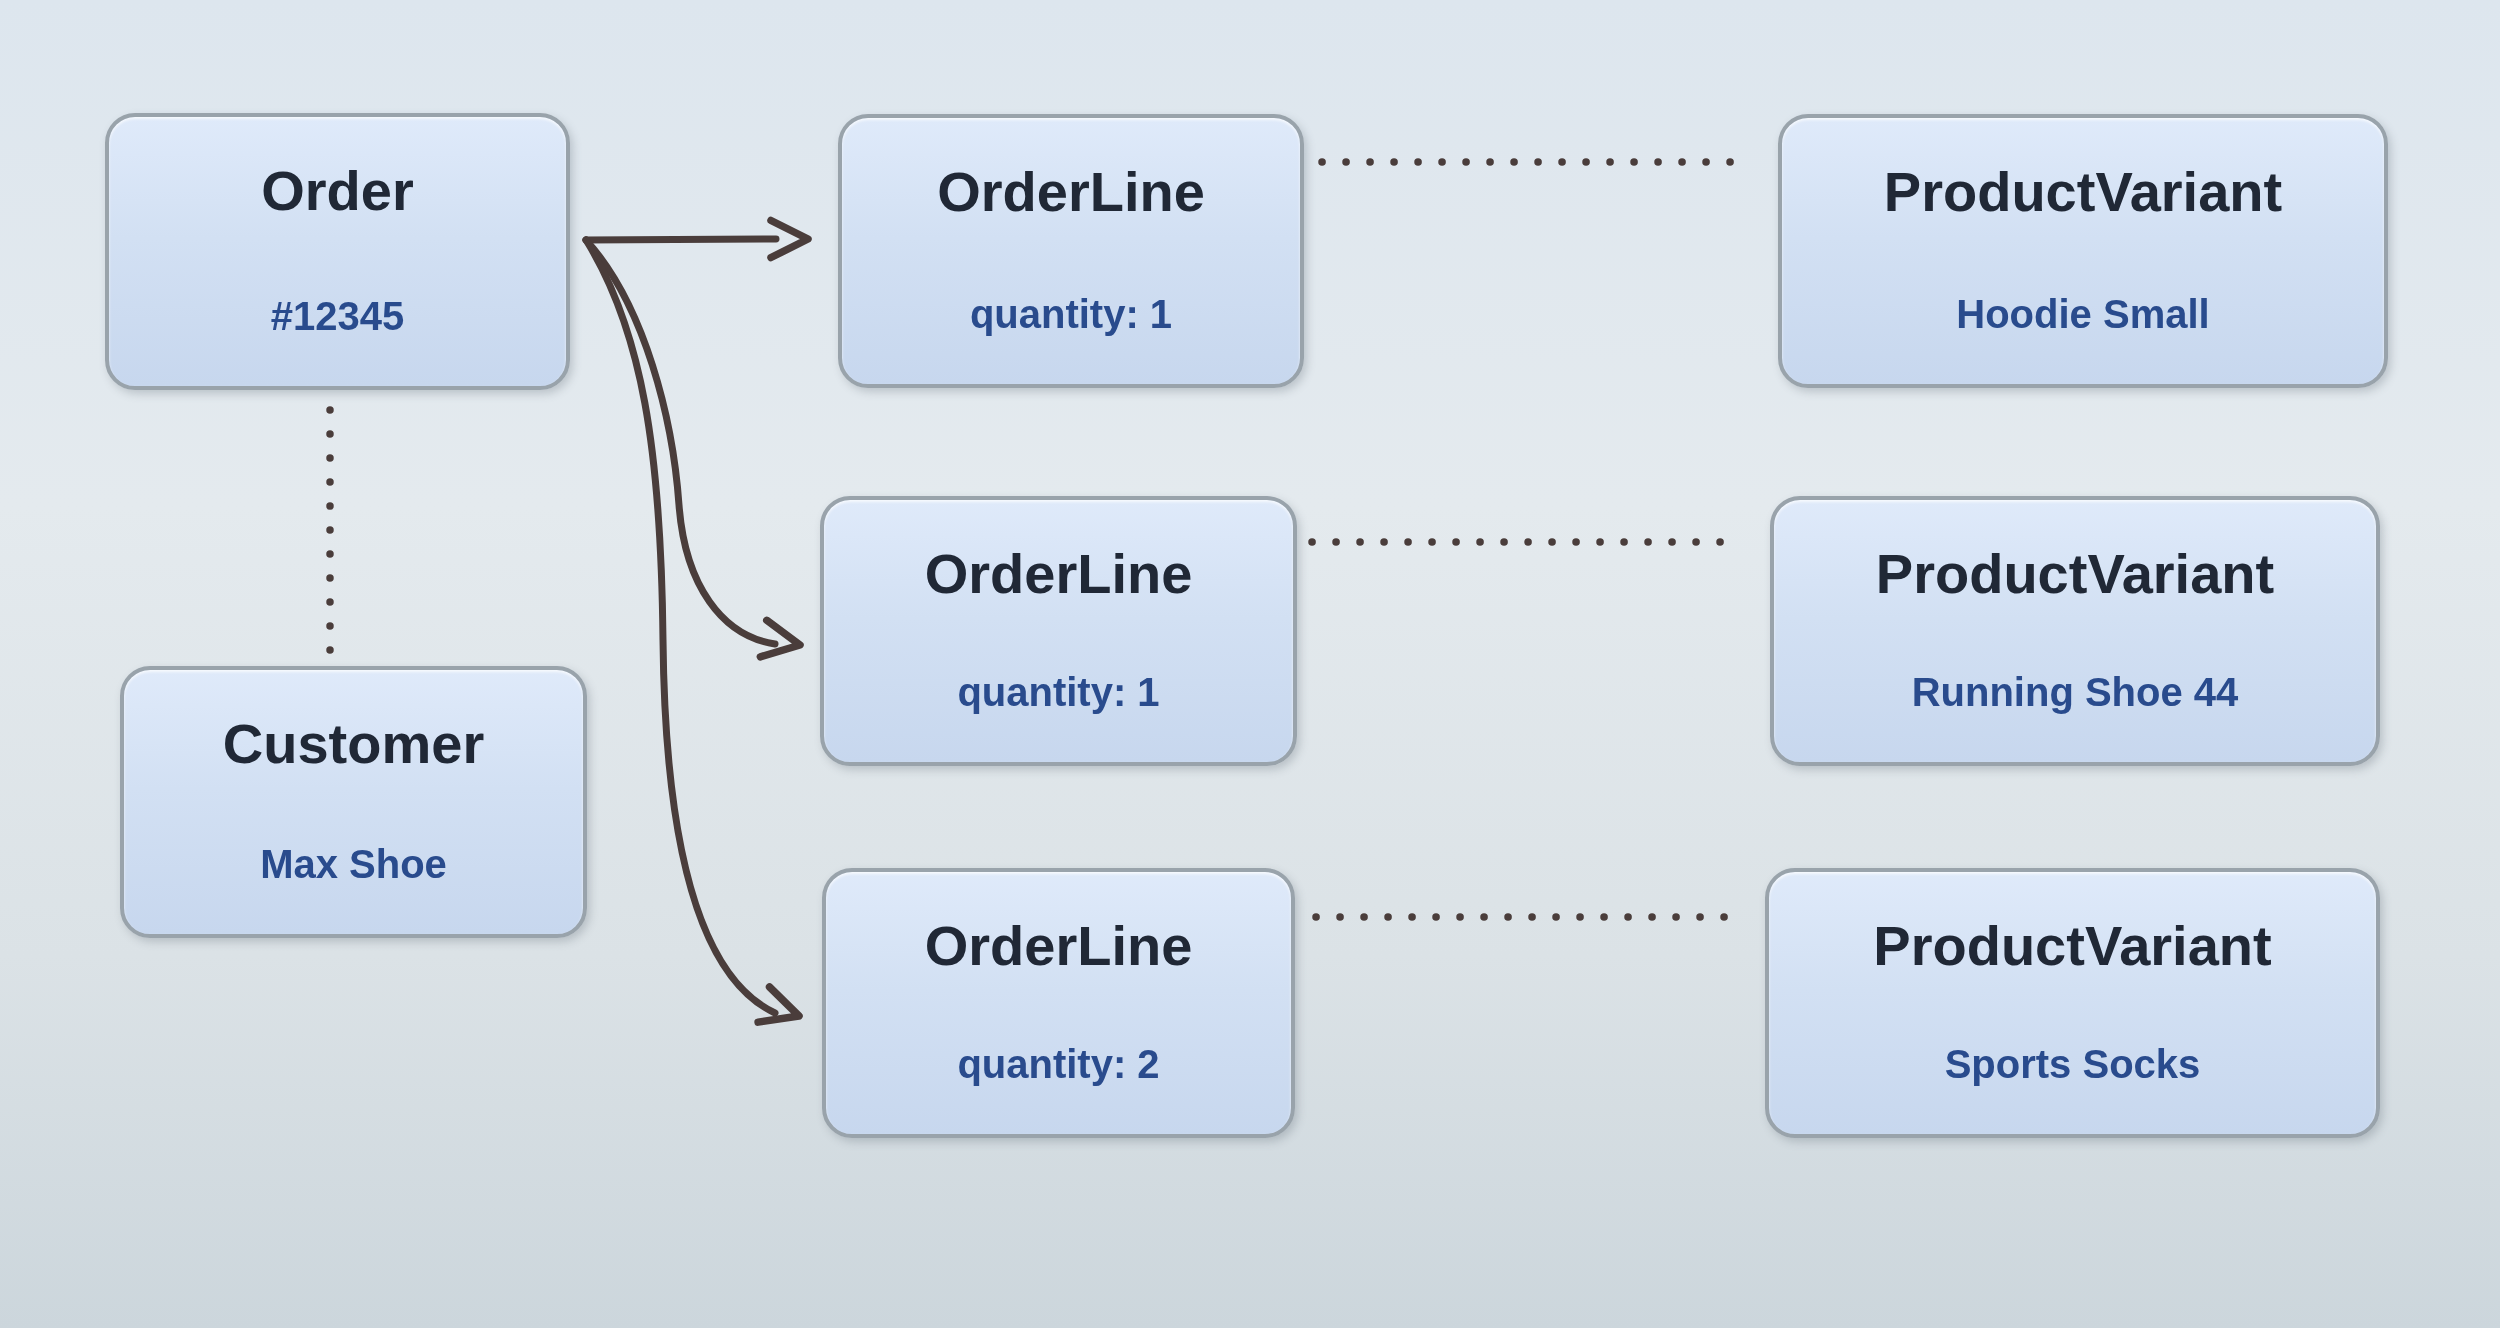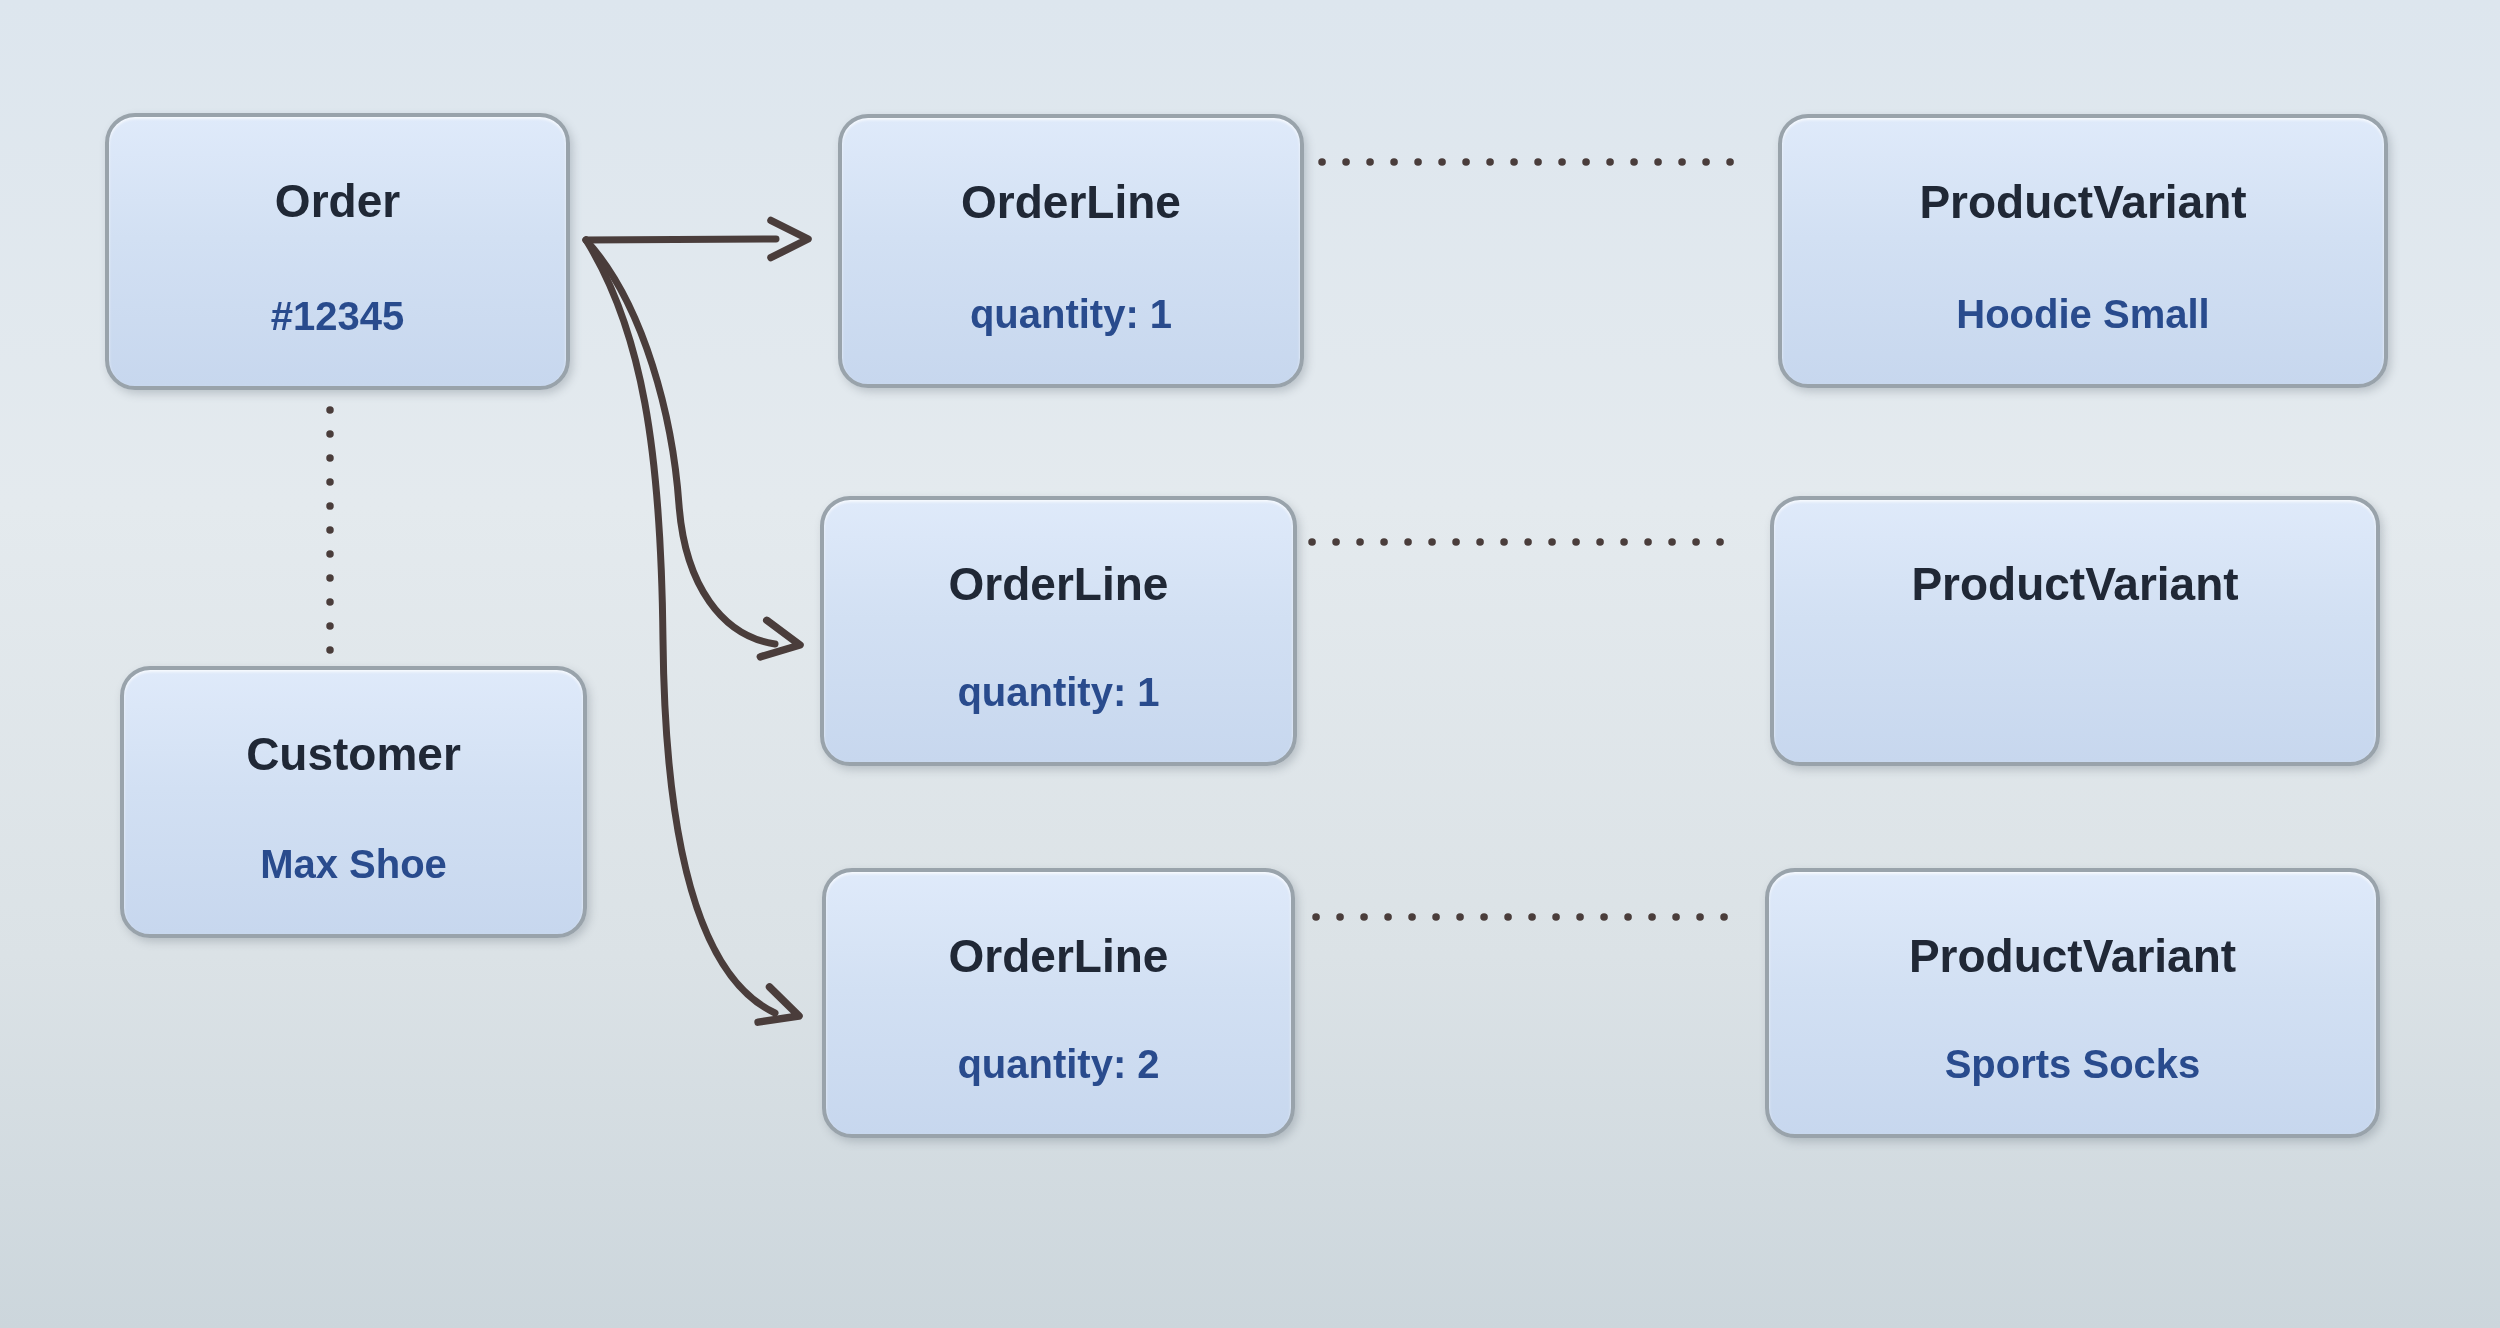--- a/index.html
+++ b/index.html
@@ -34,26 +34,25 @@
     background: linear-gradient(180deg, var(--box-top) 0%, #d2e0f3 45%, var(--box-bottom) 100%);
     box-shadow: 3px 4px 9px rgba(88, 99, 110, 0.28),
                 inset 0 2px 3px rgba(255, 255, 255, 0.75);
     display: flex;
     flex-direction: column;
     justify-content: space-between;
     align-items: center;
     padding: 46px 24px 50px 24px;
   }
   .node-title {
-    font-size: 46px;
+    font-size: 56px;
     font-weight: 700;
     color: var(--title-color);
     line-height: 1.0;
     white-space: nowrap;
-    margin-top: 15px;
   }
   .node-value {
     font-size: 40px;
     font-weight: 700;
     color: var(--value-color);
     line-height: 1.0;
     white-space: nowrap;
   }
   .connector-shaft {
     fill: none;
@@ -127,18 +126,19 @@
     <div class="node" style="left: 822px; top: 868px; width: 473px; height: 270px;">
     <span class="node-title">OrderLine</span>
     <span class="node-value">quantity: 2</span>
   </div>
     <div class="node" style="left: 1778px; top: 114px; width: 610px; height: 274px;">
     <span class="node-title">ProductVariant</span>
     <span class="node-value">Hoodie Small</span>
   </div>
     <div class="node" style="left: 1770px; top: 496px; width: 610px; height: 270px;">
     <span class="node-title">ProductVariant</span>
+    <span class="node-value">Running Shoe 44</span>
   </div>
     <div class="node" style="left: 1765px; top: 868px; width: 615px; height: 270px;">
     <span class="node-title">ProductVariant</span>
     <span class="node-value">Sports Socks</span>
   </div>
   </div>
 
 </body></html>

